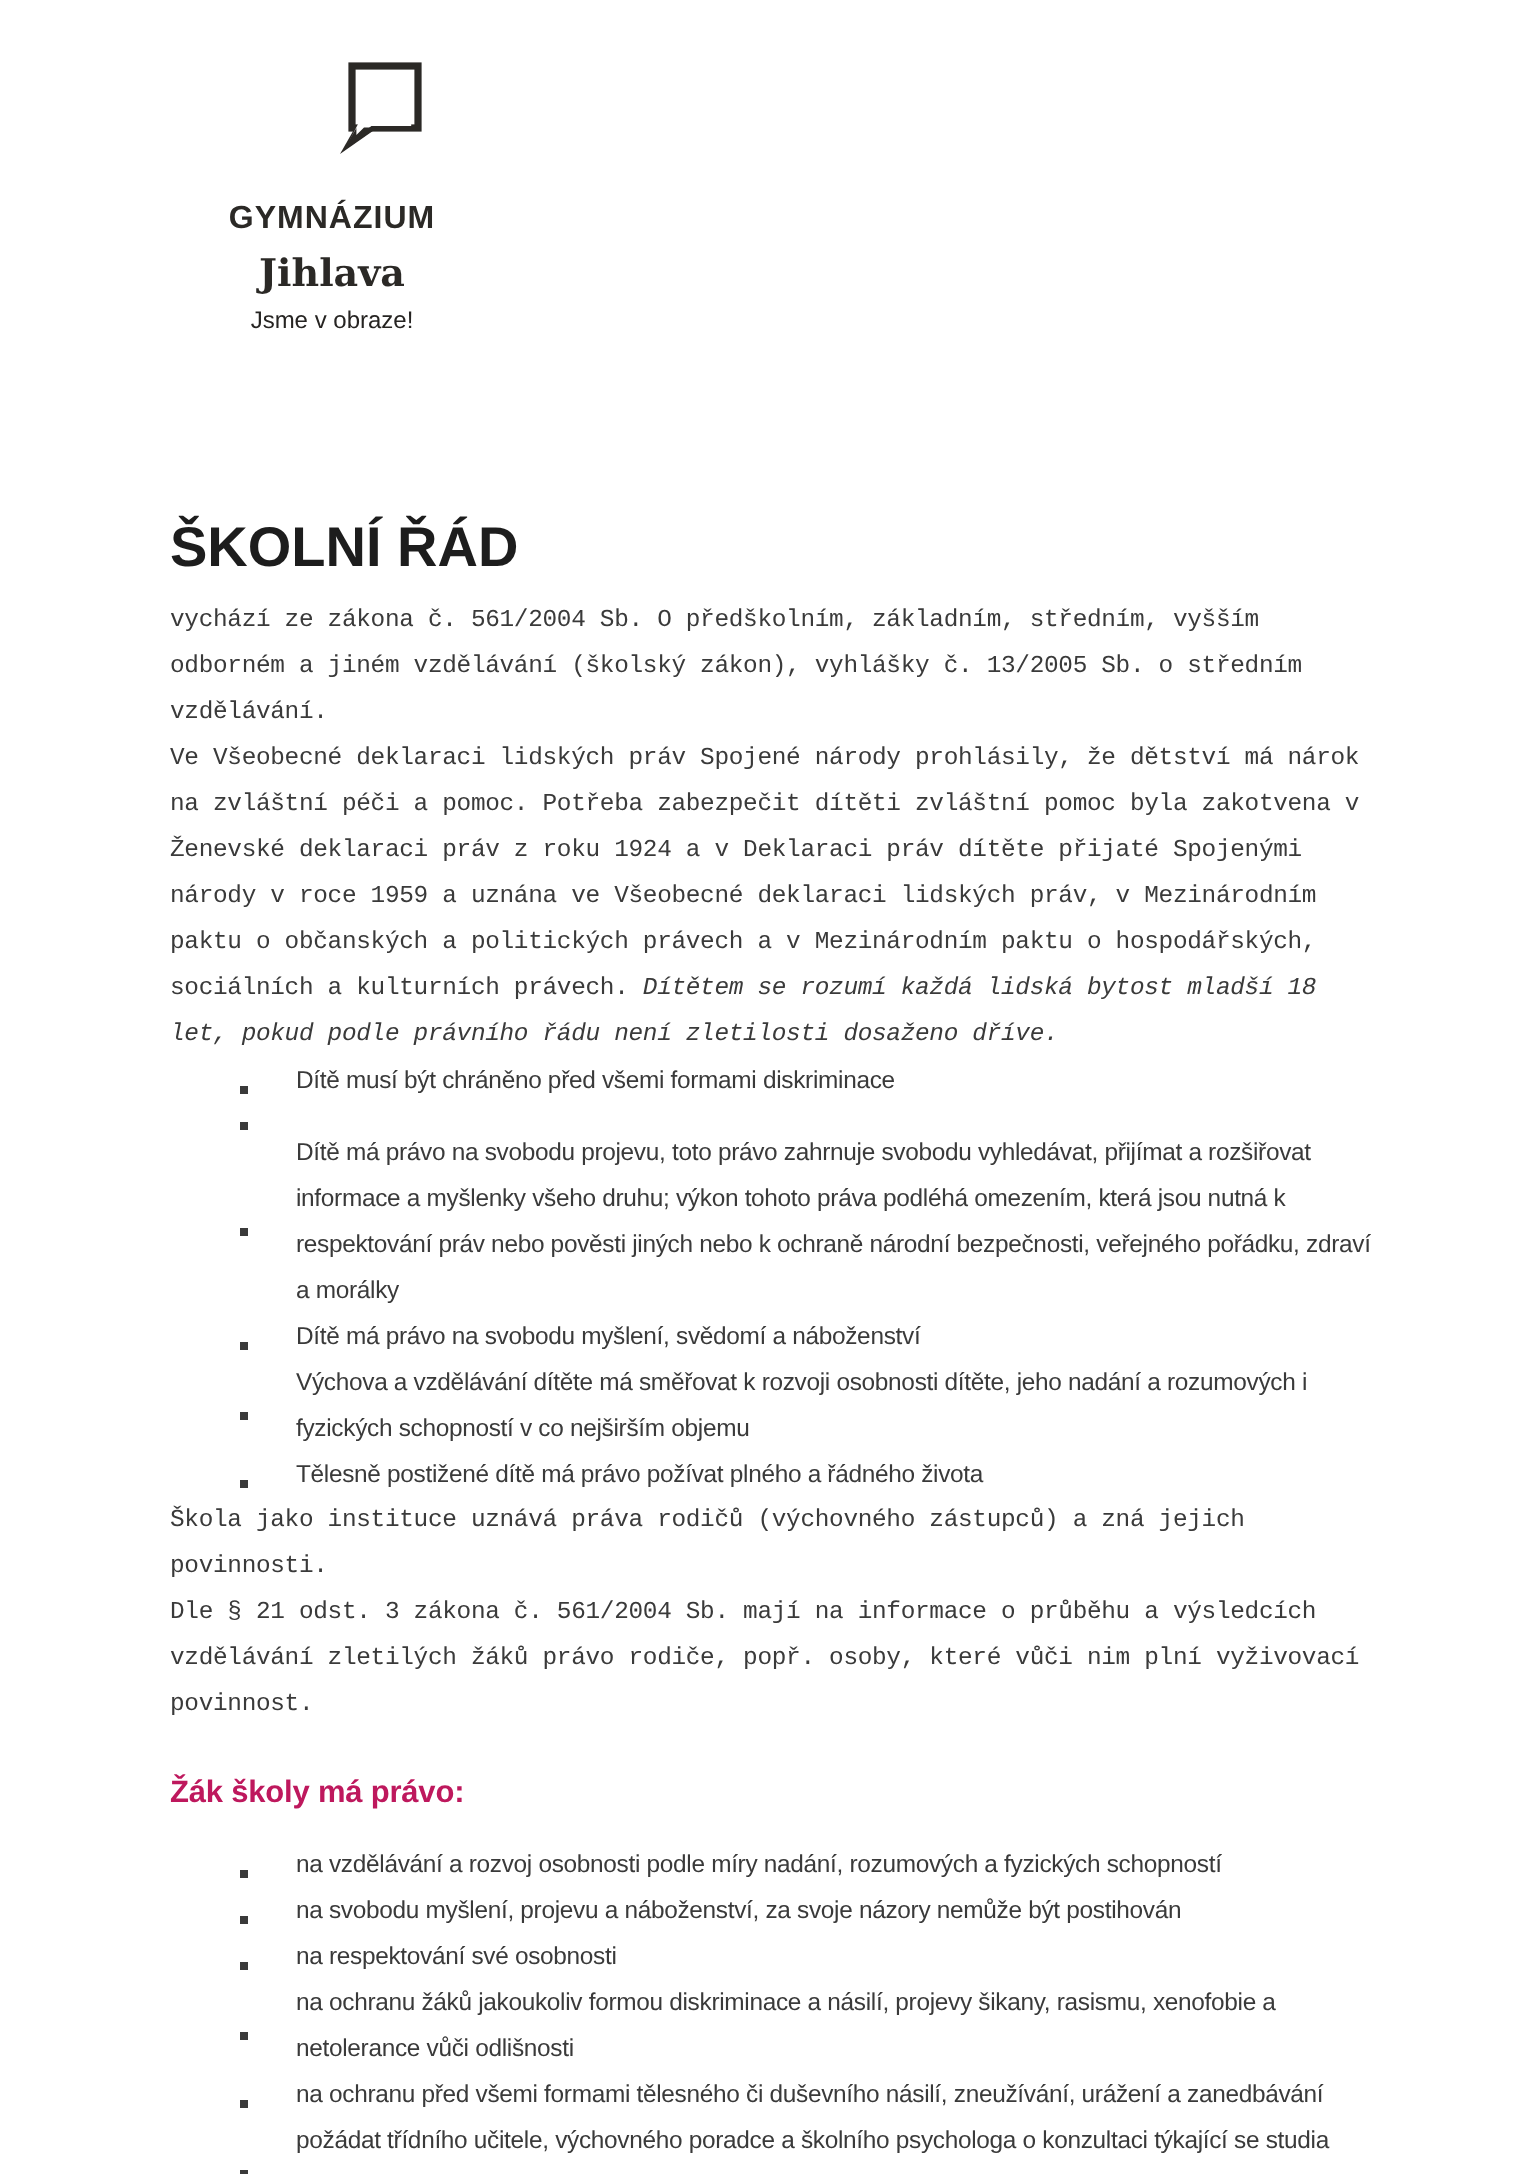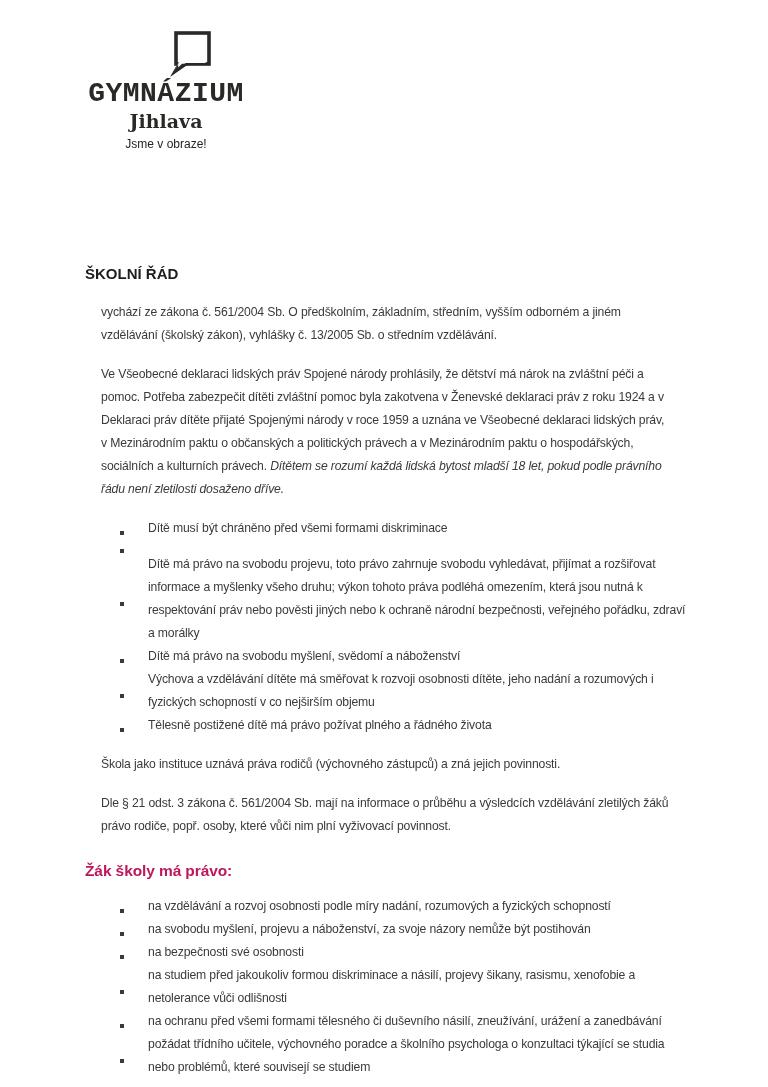--- a/index.html
+++ b/index.html
@@ -21,26 +21,27 @@
     width: 156px;
     text-align: center;
     color: #2b2926;
   }
   .logo-icon-wrap {
     height: 50px;
     margin-left: 80px;
     width: 46px;
   }
   .logo-name {
-    font-family: Liberation Mono, monospace;
+    font-family: Liberation Sans, sans-serif;
     font-weight: 700;
-    font-size: 28px;
+    font-size: 16px;
     letter-spacing: 0.5px;
     line-height: 28px;
     white-space: nowrap;
+    margin-top: 16px;
   }
   .logo-city {
     font-family: "DejaVu Serif", "Liberation Serif", serif;
     font-weight: 700;
     font-size: 19px;
     line-height: 26px;
   }
   .logo-tagline {
     font-weight: 400;
     font-size: 12px;
@@ -53,27 +54,27 @@
   .content {
     position: absolute;
     left: 85px;
     top: 262px;
     width: 602px;
     font-size: 12.2px;
     letter-spacing: -0.15px;
     line-height: 23px;
   }
   h1.doc-title {
-    font-size: 15px;
+    font-size: 28px;
     font-weight: 700;
     color: #1d1d1d;
     letter-spacing: 0;
     margin-bottom: 14px;
   }
-  p.para { margin: 16px; }
+  p.para { margin: 0; font-family: Liberation Mono, monospace; }
   .italic { font-style: italic; }
 
   ul.bullets { list-style: none; margin: 0; }
   ul.bullets li {
     display: flex;
     align-items: center;
   }
   .bullet {
     flex: 0 0 4px;
     width: 4px;
@@ -163,25 +164,25 @@
       <li>
         <span class="bullet"></span>
         <span class="li-text">na vzdělávání a rozvoj osobnosti podle míry nadání, rozumových a fyzických schopností</span>
       </li>
       <li>
         <span class="bullet"></span>
         <span class="li-text">na svobodu myšlení, projevu a náboženství, za svoje názory nemůže být postihován</span>
       </li>
       <li>
         <span class="bullet"></span>
-        <span class="li-text">na bezpečnosti své osobnosti</span>
+        <span class="li-text">na respektování své osobnosti</span>
       </li>
       <li>
         <span class="bullet"></span>
-        <span class="li-text">na studiem před jakoukoliv formou diskriminace a násilí, projevy šikany, rasismu, xenofobie a netolerance vůči odlišnosti</span>
+        <span class="li-text">na ochranu žáků jakoukoliv formou diskriminace a násilí, projevy šikany, rasismu, xenofobie a netolerance vůči odlišnosti</span>
       </li>
       <li>
         <span class="bullet"></span>
         <span class="li-text">na ochranu před všemi formami tělesného či duševního násilí, zneužívání, urážení a zanedbávání</span>
       </li>
       <li>
         <span class="bullet"></span>
         <span class="li-text">požádat třídního učitele, výchovného poradce a školního psychologa o konzultaci týkající se studia nebo problémů, které souvisejí se studiem</span>
       </li>
     </ul>

